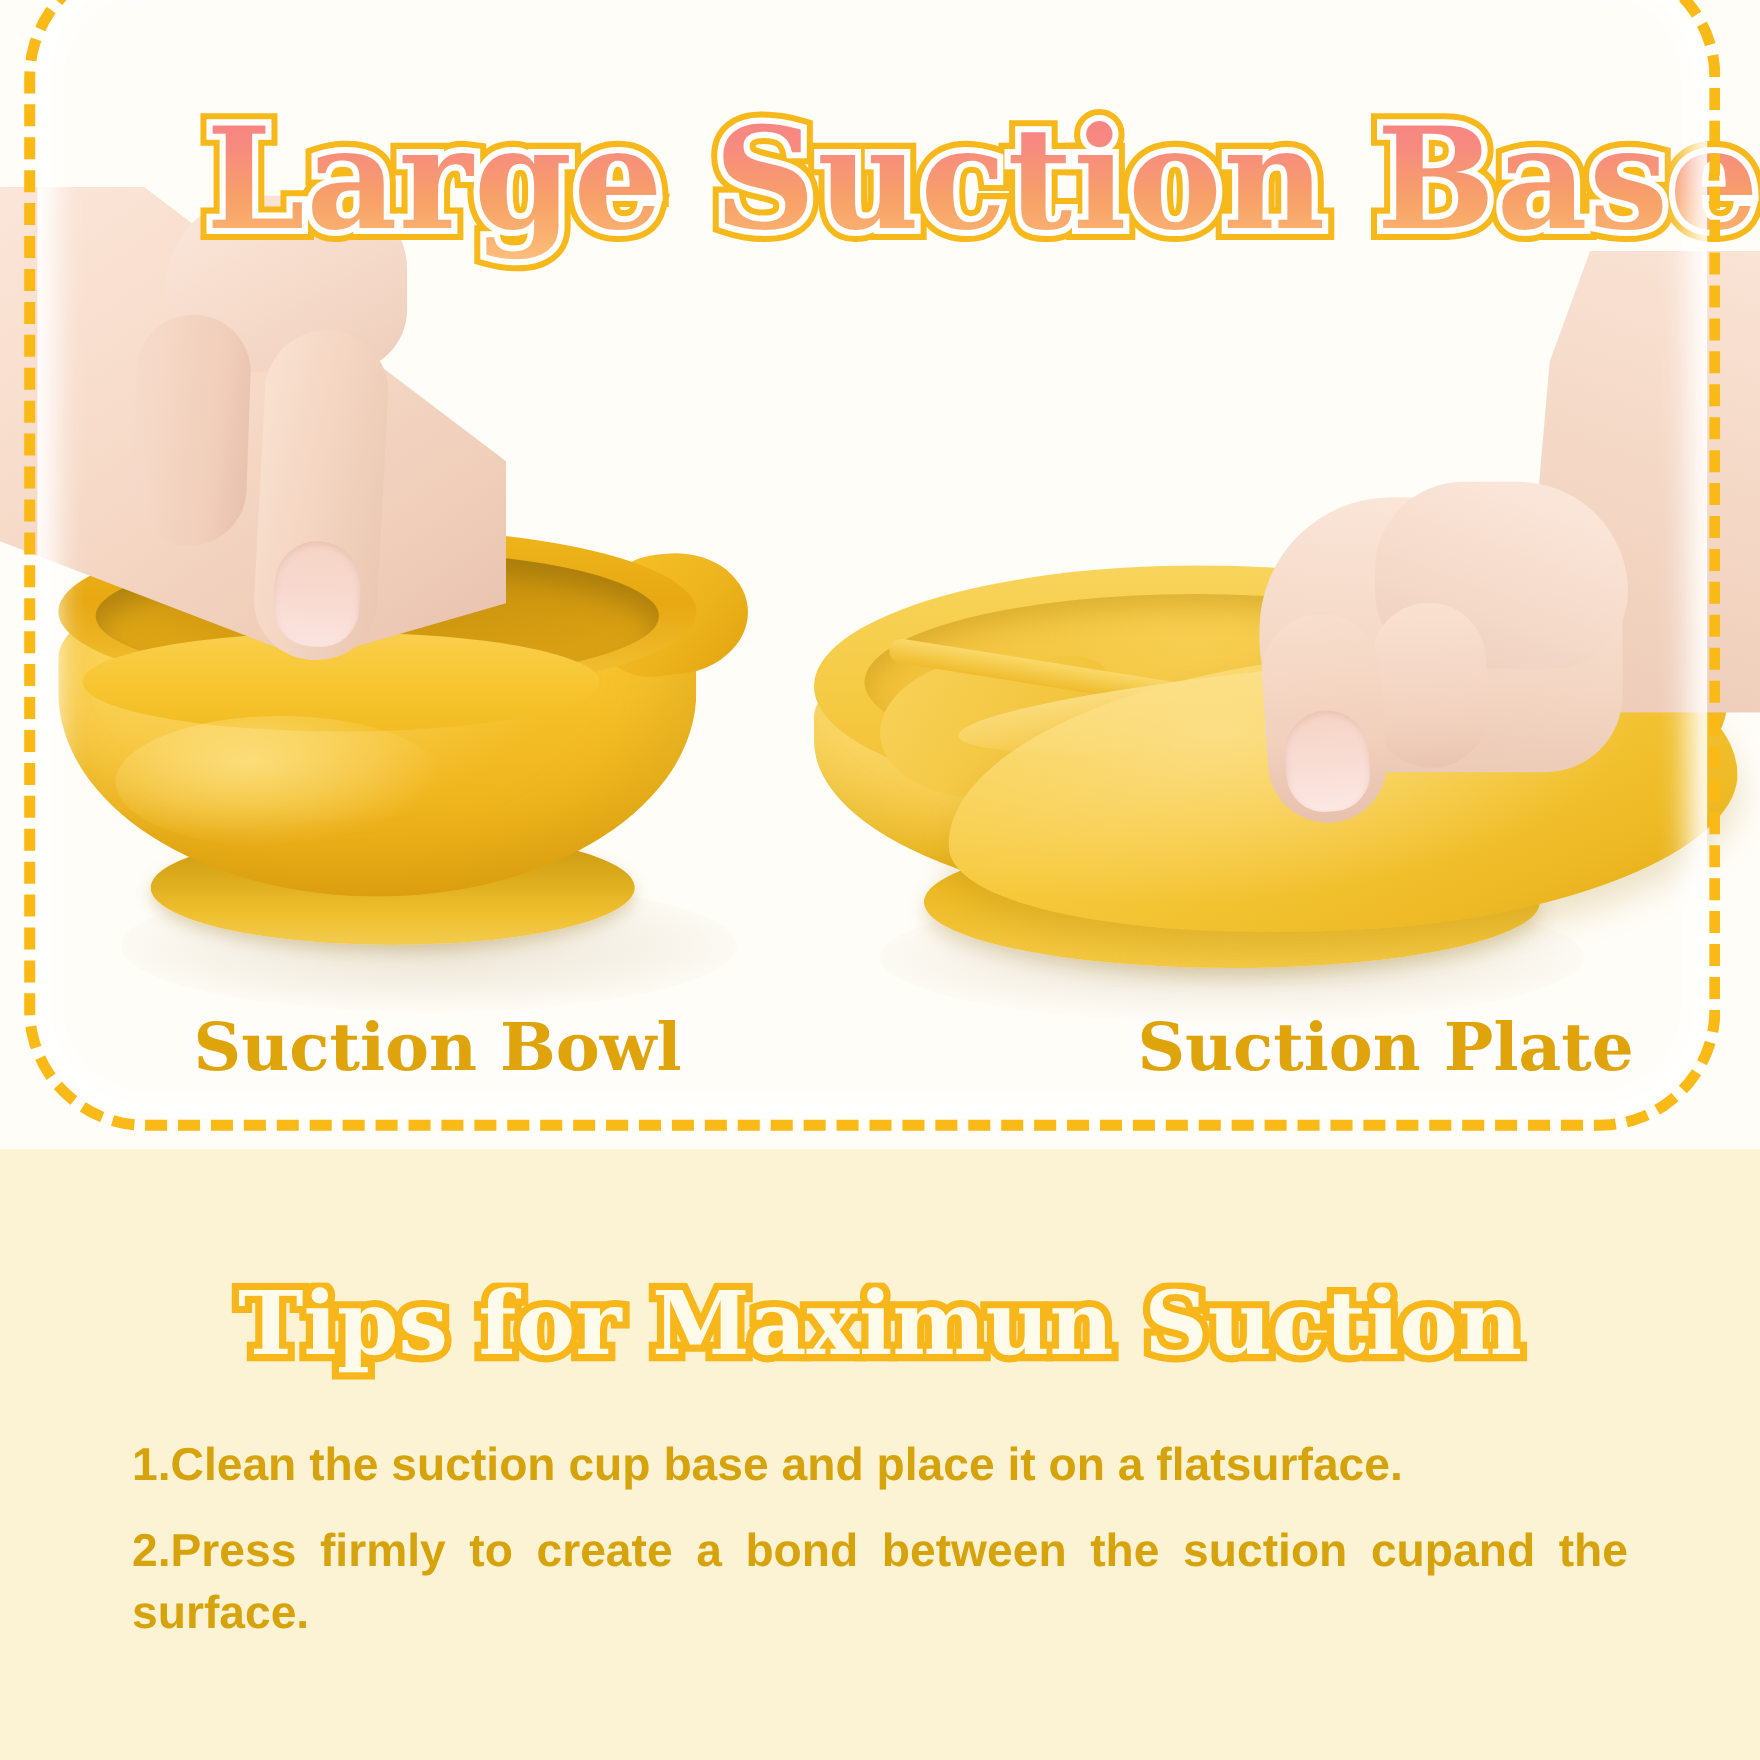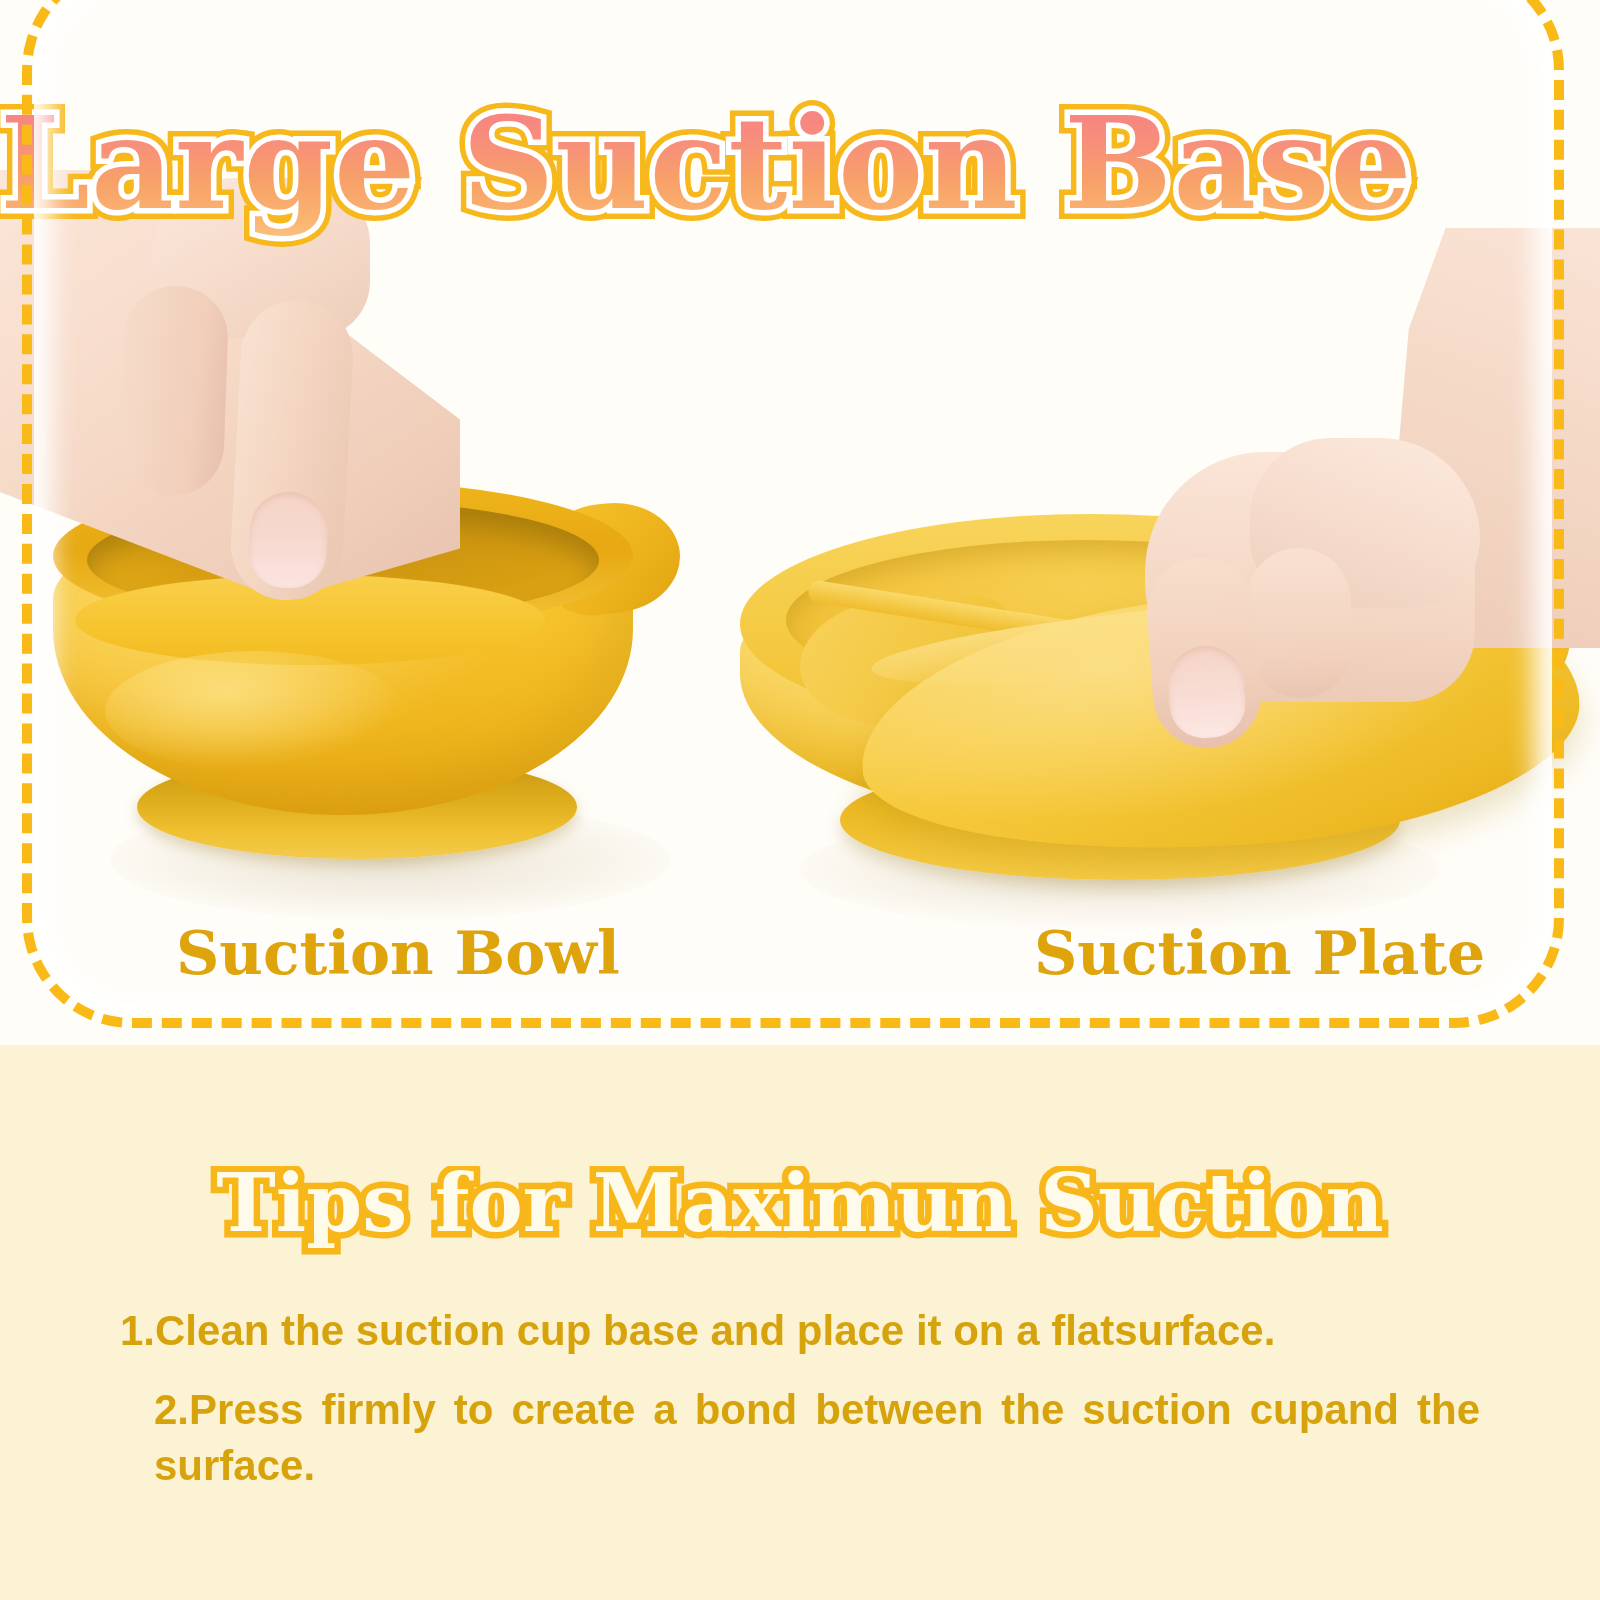--- a/index.html
+++ b/index.html
@@ -38,21 +38,21 @@
   .frame-inner-glow{
     position:absolute;left:34px;top:-30px;width:1518px;height:1046px;
     border-radius:100px;
     box-shadow:0 0 26px 18px rgba(255,255,255,0.95) inset;
     pointer-events:none;z-index:29;
   }
 
   
   .title-wrap{
     position:absolute;left:0;top:88px;width:1600px;height:150px;
-    text-align:left;z-index:20;
+    text-align:right;z-index:20;
   }
   .title{
     display:inline-block;position:relative;
     font-family:"DejaVu Serif", serif;
     font-weight:bold;
     font-size:128px;
     line-height:150px;
     letter-spacing:1px;
     white-space:nowrap;
   }
@@ -314,21 +314,20 @@
     font-family:"Liberation Sans", sans-serif;
     font-weight:bold;
     font-size:42px;
     line-height:56px;
   }
   .tip-1{left:120px;top:1283px;width:1370px;margin-top:20px;}
   .tip-2{left:120px;top:1382px;width:1360px;text-align:justify;}
   .tip-2 .justified{
     text-align:justify;
     text-align-last:left;
-    margin-left:34px;
   }
 </style>
 </head>
 <body>
 
 <div class="hero">
 
   <div class="photo">
 
     <div class="floor-shadow" style="left:110px;top:800px;width:560px;height:120px;"></div>

